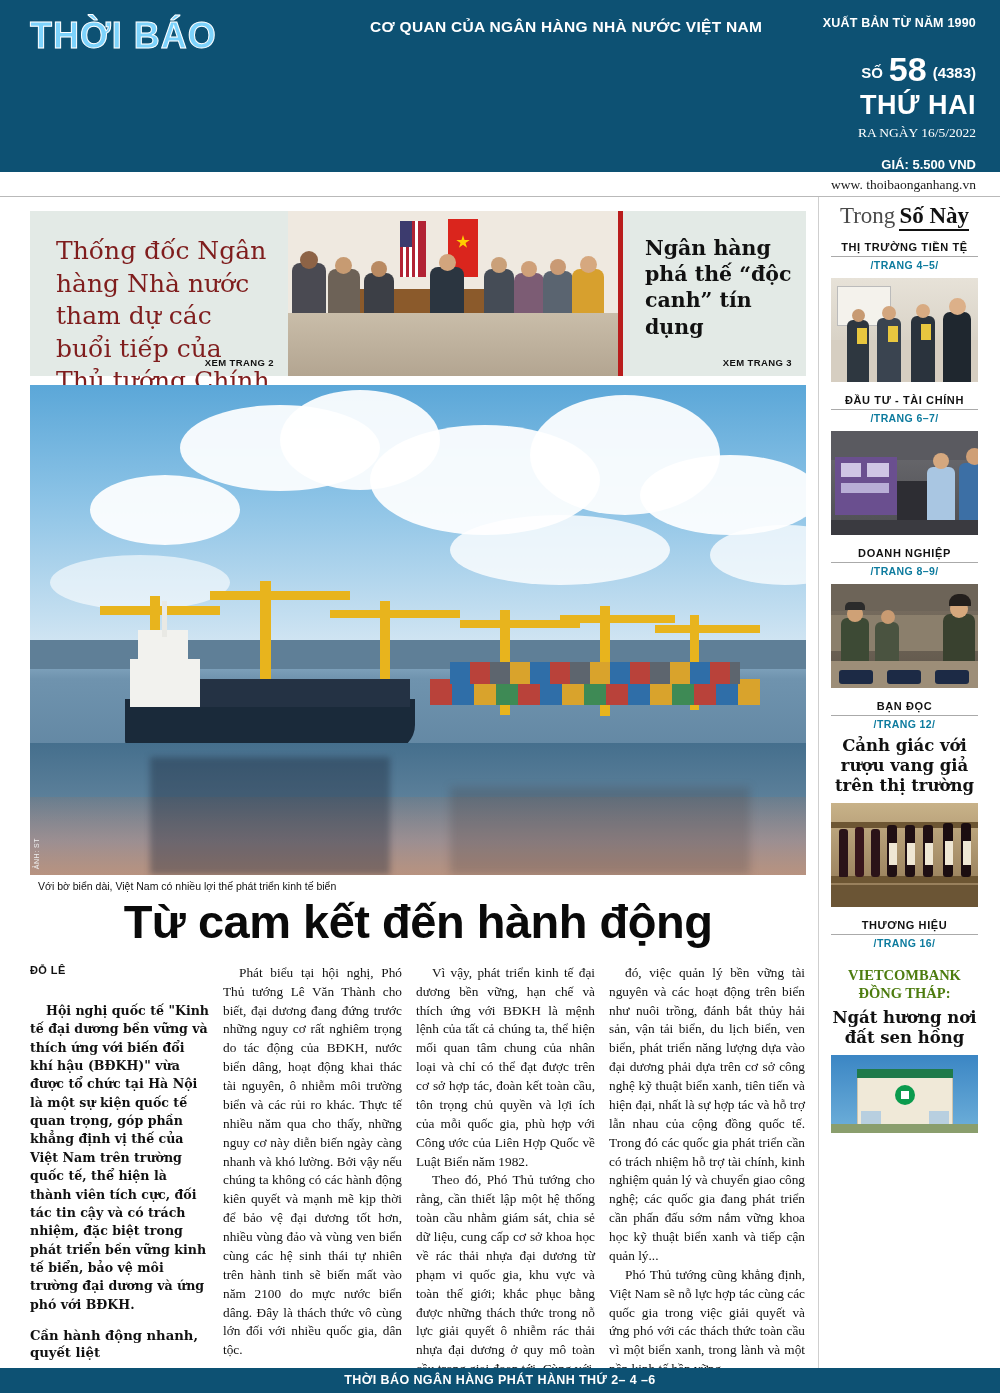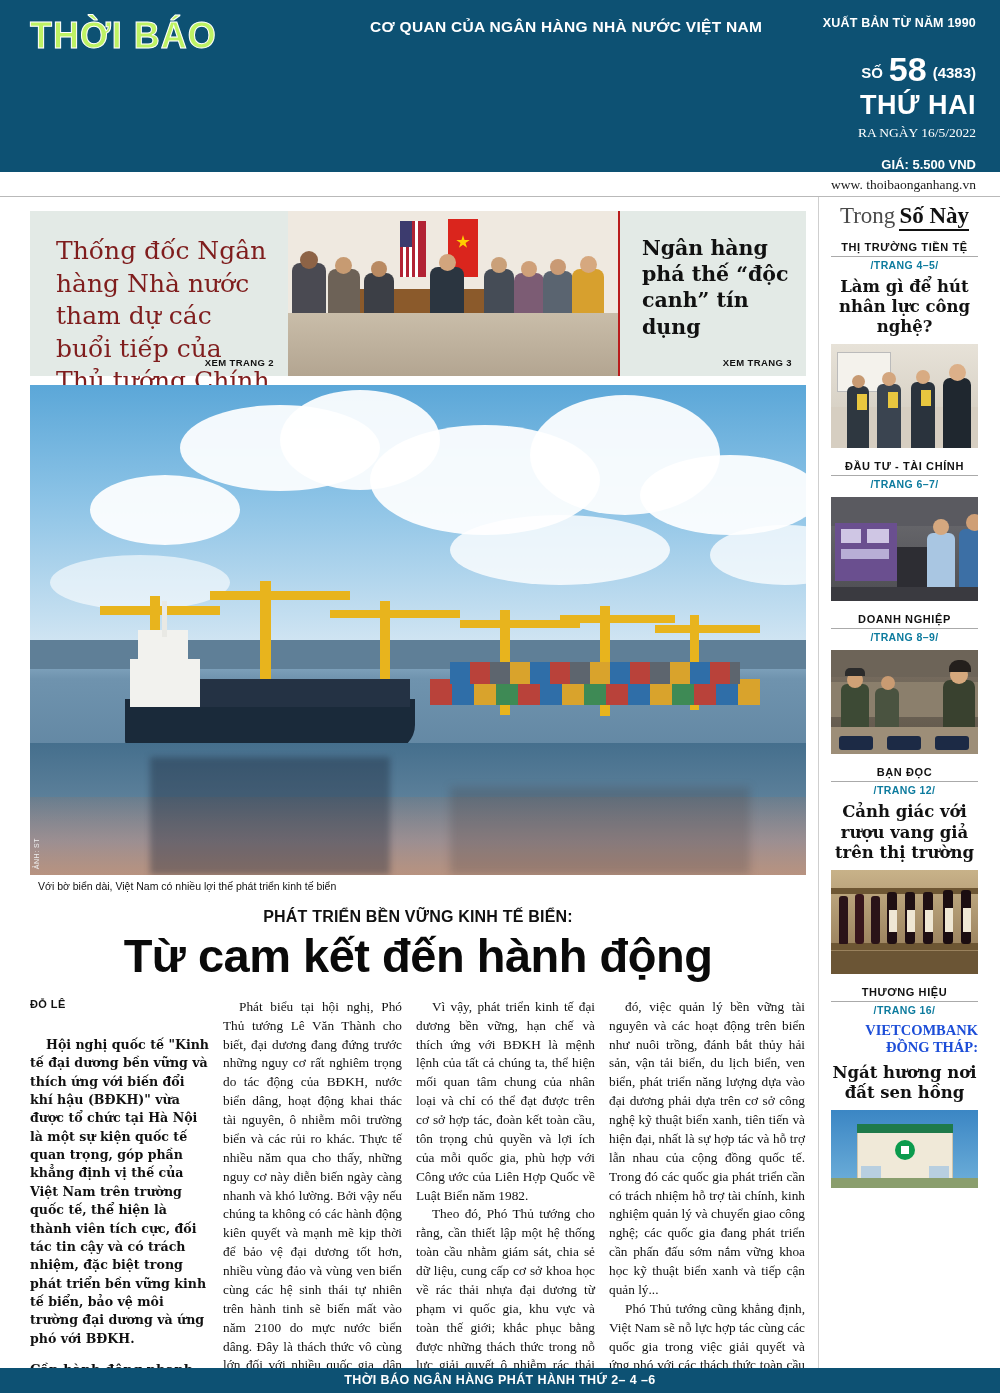--- a/index.html
+++ b/index.html
@@ -16,21 +16,21 @@
     background: #0d5173;
     height: 172px;
     position: relative;
     padding: 10px 22px 0 30px;
   }
   .mh-top {
     display: flex; align-items: flex-start; justify-content: space-between;
   }
   .mh-left { width: 700px; }
   .mh-thoibao {
-    color: #bef264;
+    color: #7dd3fc;
     font-family: "Liberation Sans", sans-serif;
     font-weight: bold;
     font-size: 36px;
     letter-spacing: 1px;
     line-height: 1;
     padding-top: 8px;
     -webkit-text-stroke: 1px #fff;
   }
   .mh-nganhang {
     color: #fff;
@@ -138,21 +138,21 @@
   .teaser-photo {
     width: 330px;
     background: #cfd6dd;
     position: relative;
     overflow: hidden;
   }
   .teaser-right {
     flex: 1; background: #e3eae6;
     padding: 24px 14px 6px 22px;
     position: relative;
-    border-left: 2px solid #b91c1c;
+    border-left: 5px solid #b91c1c;
   }
   .teaser-right h2 {
     font-family: "DejaVu Serif", serif;
     font-weight: bold;
     font-size: 20.5px;
     line-height: 1.28;
     color: #111;
   }
 
   
@@ -285,27 +285,27 @@
   .side-head {
     text-align: center;
     font-family: "DejaVu Serif", serif;
     font-weight: bold;
     font-size: 16.5px;
     line-height: 1.22;
     margin-top: 6px;
     color: #111;
   }
   .side-pre {
-    text-align: right;
+    text-align: center;
     font-family: "Liberation Serif", serif;
     font-weight: bold;
     font-size: 14.5px;
     line-height: 1.2;
-    margin-top: 6px;
-    color: #1d4ed8;
+    margin-top: 18px;
+    color: #4d7c0f;
   }
   .side-img {
     width: 100%;
     height: 104px;
     margin-top: 7px;
     overflow: hidden;
     position: relative;
     background: #b9b3aa;
   }
 
@@ -450,21 +450,20 @@
         <div class="water" style="height:27%;"></div>
         <div style="position:absolute;left:0;right:0;bottom:0;height:16%;background:linear-gradient(rgba(140,120,110,.25),rgba(190,150,130,.55));"></div>
 
         <div style="position:absolute;left:120px;bottom:0;width:240px;height:24%;background:rgba(20,30,45,.35);filter:blur(3px);"></div>
         <div style="position:absolute;left:420px;bottom:0;width:300px;height:18%;background:rgba(70,60,60,.25);filter:blur(4px);"></div>
       </div>
       <div class="credit">ẢNH: ST</div>
     </div>
     <div class="caption">Với bờ biển dài, Việt Nam có nhiều lợi thế phát triển kinh tế biển</div>
 
-    <div class="kicker">PHÁT TRIỂN BỀN VỮNG KINH TẾ BIỂN:</div>
     <div class="headline">Từ cam kết đến hành động</div>
 
     <div class="body-cols">
       <div class="bcol">
         <div class="byline">ĐỖ LÊ</div>
         <p class="lead">Hội nghị quốc tế "Kinh tế đại dương bền vững và thích ứng với biến đổi khí hậu (BĐKH)" vừa được tổ chức tại Hà Nội là một sự kiện quốc tế quan trọng, góp phần khẳng định vị thế của Việt Nam trên trường quốc tế, thể hiện là thành viên tích cực, đối tác tin cậy và có trách nhiệm, đặc biệt trong phát triển bền vững kinh tế biển, bảo vệ môi trường đại dương và ứng phó với BĐKH.</p>
         <div class="subhead">Cần hành động nhanh, quyết liệt</div>
 
       </div>
       <div class="bcol">
@@ -484,21 +483,20 @@
 
   <div class="side-col">
     <div class="side-title">
       <span class="t1">Trong</span>
       <span class="t2">Số Này</span>
     </div>
 
     <div class="side-item">
       <div class="side-sec">THỊ TRƯỜNG TIỀN TỆ</div>
       <div class="side-page">/TRANG 4–5/</div>
-      <div class="side-head">Làm gì để hút nhân lực công nghệ?</div>
       <div class="side-img">
         <div style="position:absolute;inset:0;background:linear-gradient(#e7e2d8,#cfc8bb);"></div>
         <div style="position:absolute;left:6px;top:8px;width:54px;height:40px;background:#f4f2ec;border:1px solid #bbb;"></div>
         <div style="position:absolute;left:0;top:60%;right:0;height:40%;background:#d6cec1;"></div>
         <div style="position:absolute;left:16px;top:42px;width:22px;height:62px;background:#2e3740;border-radius:6px 6px 0 0;"></div>
         <div style="position:absolute;left:21px;top:31px;width:13px;height:13px;background:#c79a72;border-radius:50%;"></div>
         <div style="position:absolute;left:46px;top:40px;width:24px;height:64px;background:#3a4450;border-radius:6px 6px 0 0;"></div>
         <div style="position:absolute;left:51px;top:28px;width:14px;height:14px;background:#d3a67e;border-radius:50%;"></div>
         <div style="position:absolute;left:80px;top:38px;width:24px;height:66px;background:#2a333d;border-radius:6px 6px 0 0;"></div>
         <div style="position:absolute;left:85px;top:26px;width:14px;height:14px;background:#d8ab82;border-radius:50%;"></div>

